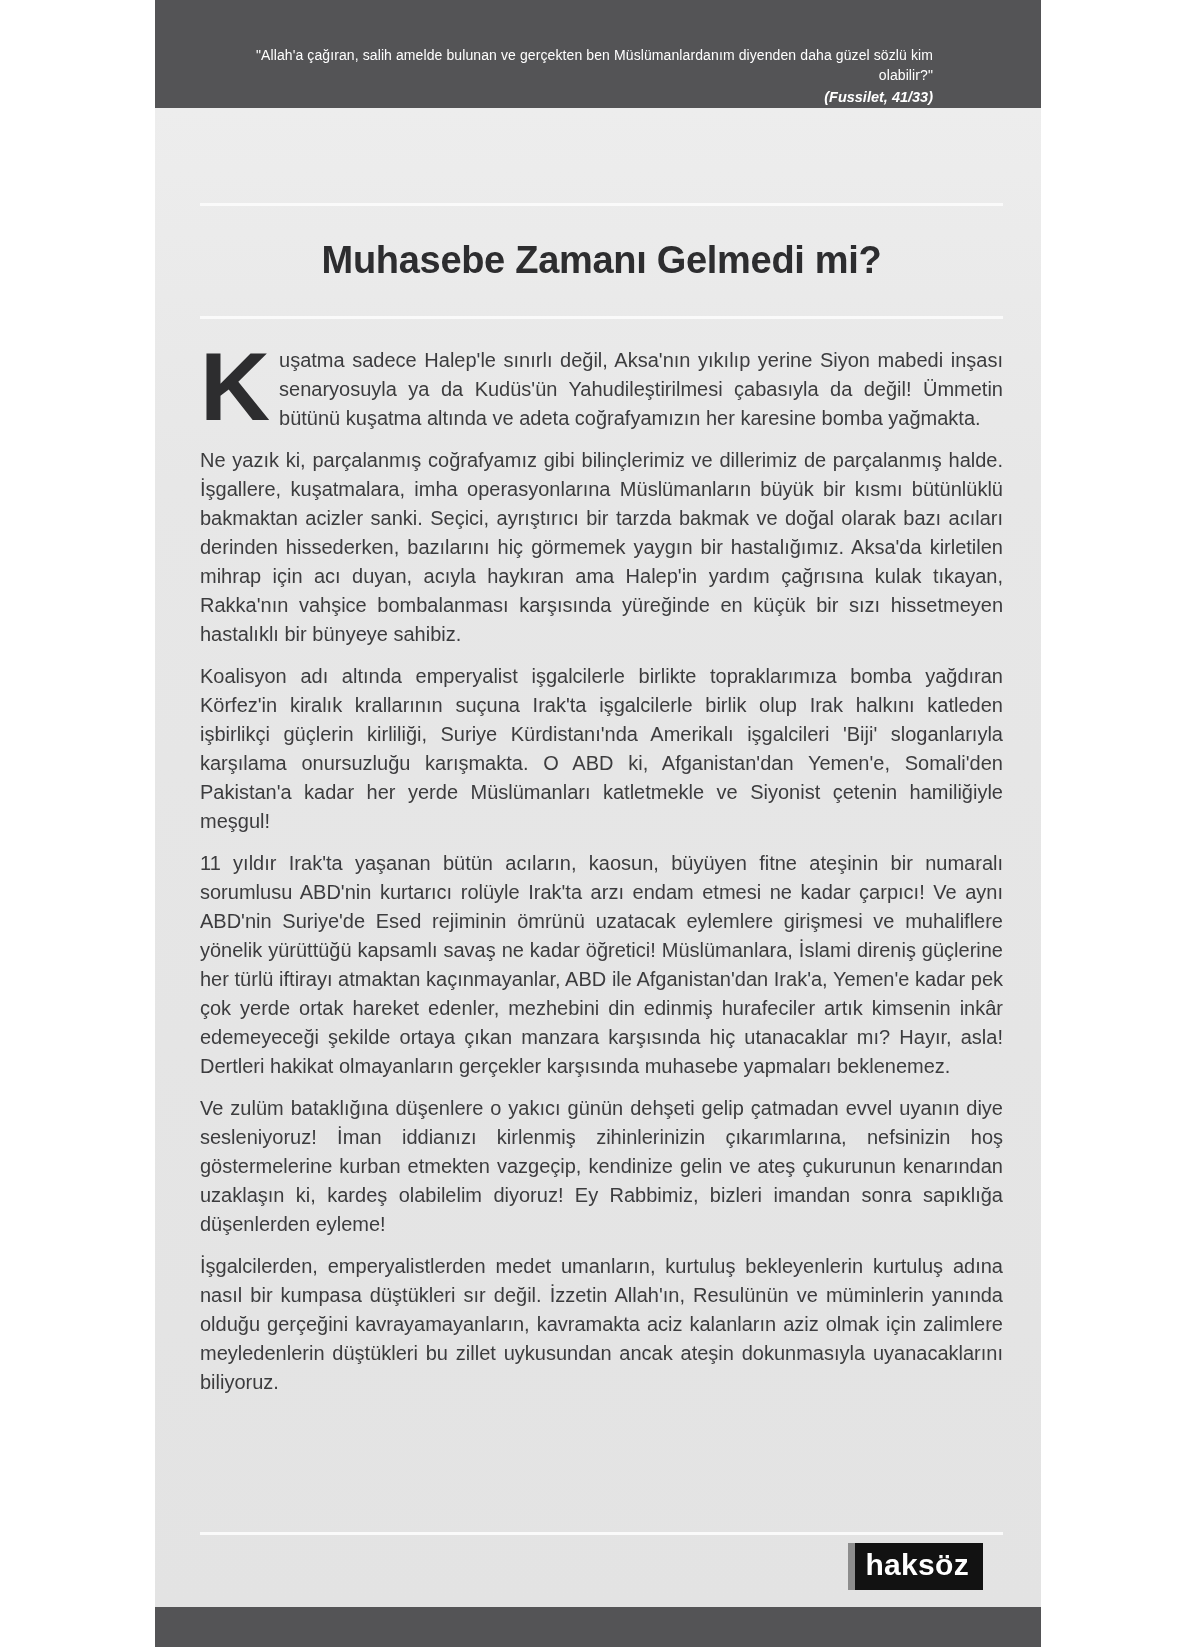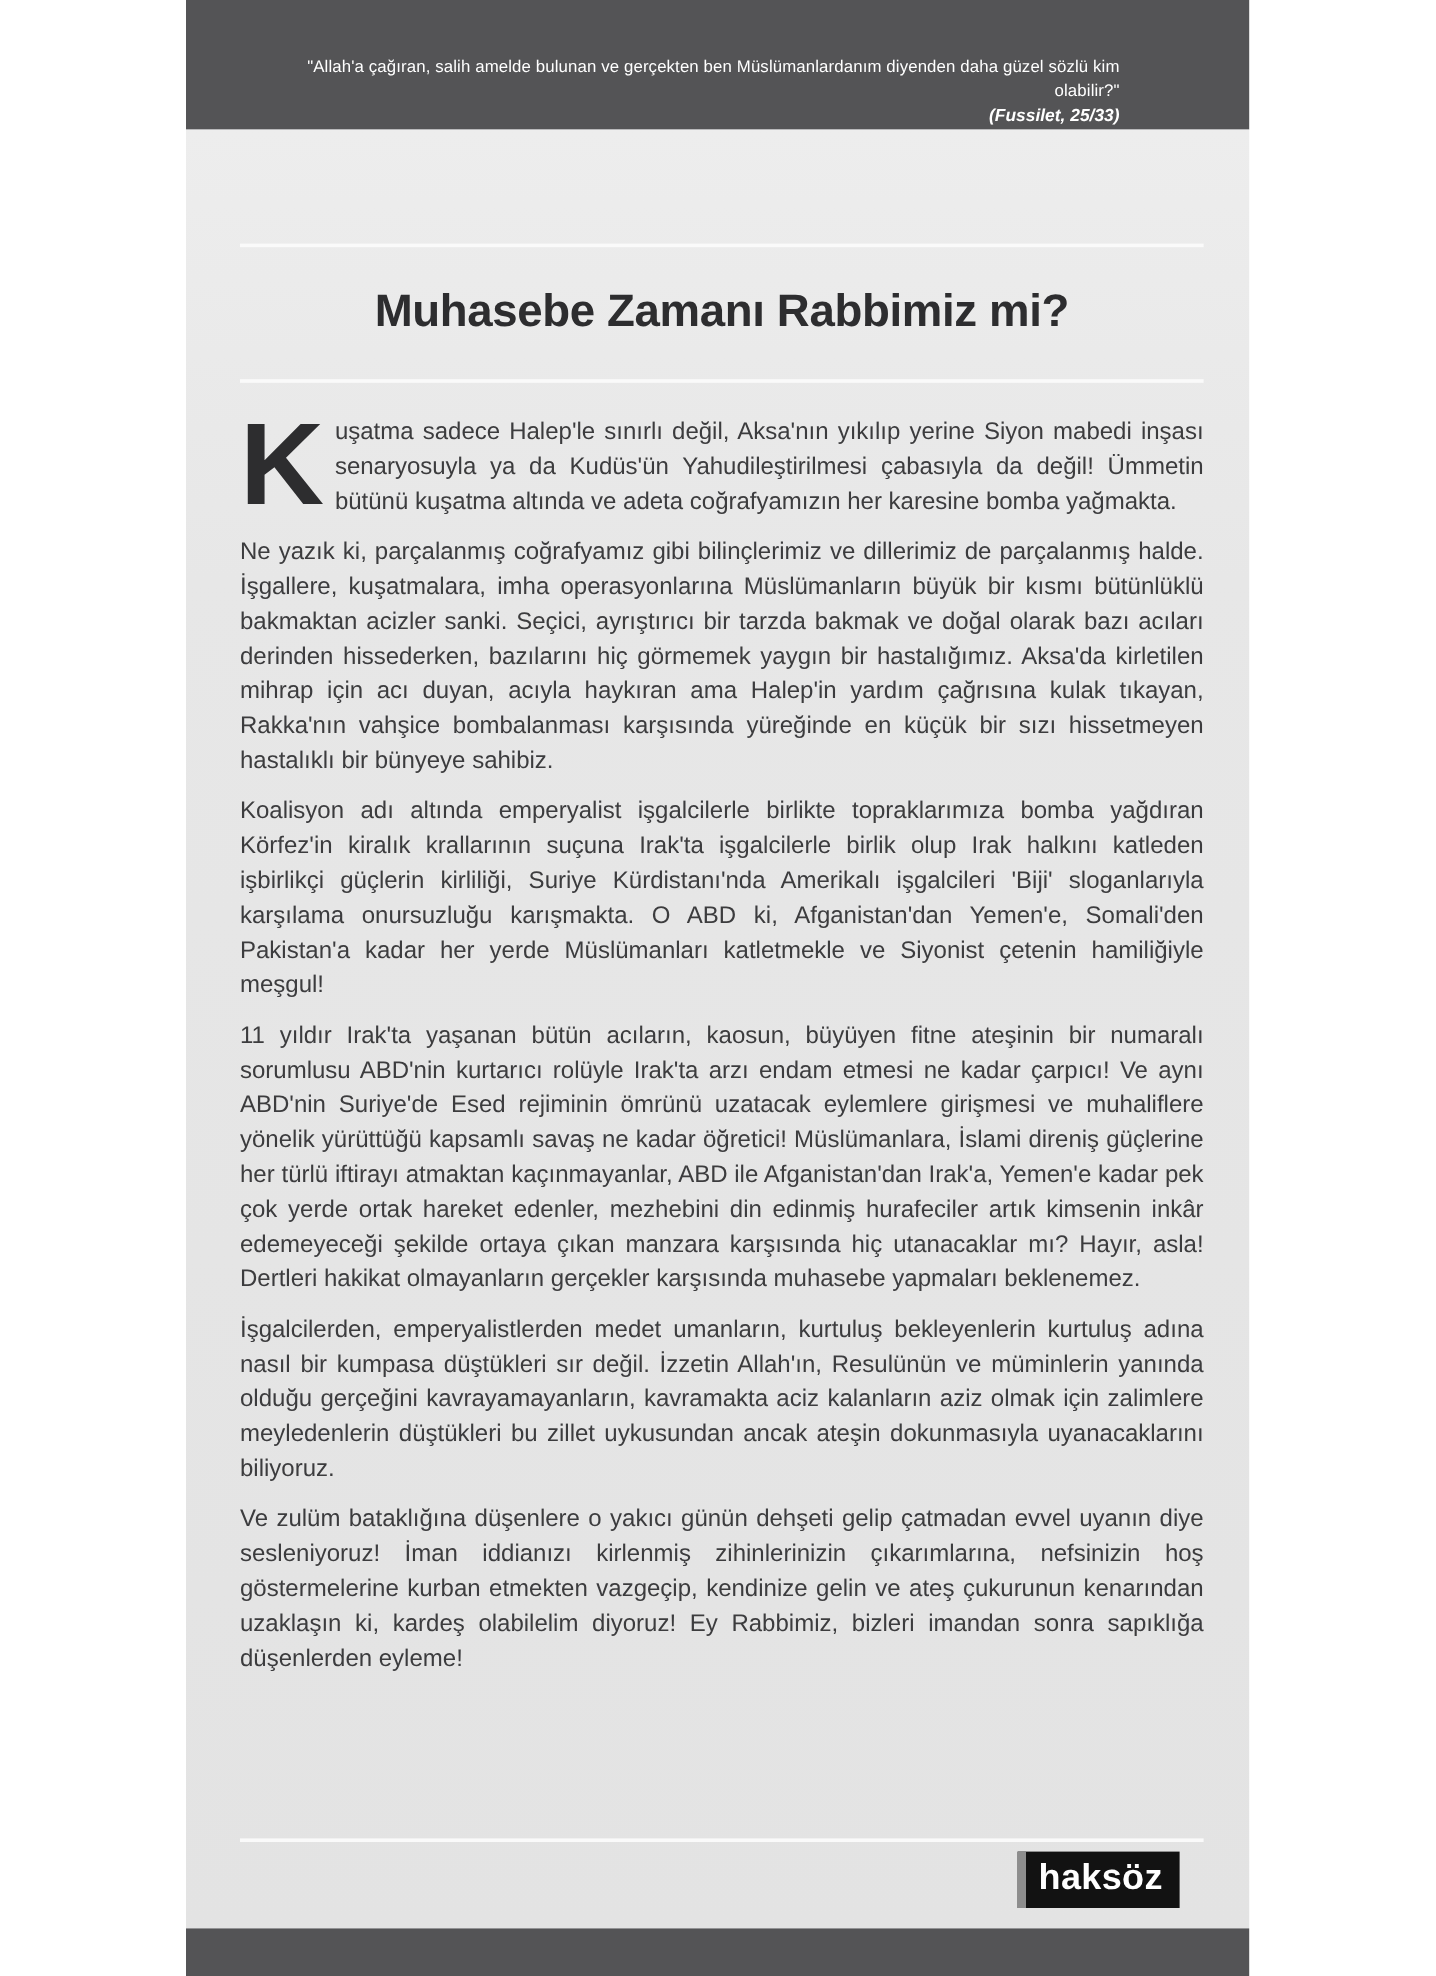--- a/index.html
+++ b/index.html
@@ -126,38 +126,38 @@
     flex: 0 0 auto;
   }
 </style>
 </head>
 <body>
 
 <div class="page">
 
   <header class="quote-bar">
     <p class="quote-text">"Allah'a çağıran, salih amelde bulunan ve gerçekten ben Müslümanlardanım diyenden daha güzel sözlü kim olabilir?"</p>
-    <p class="quote-ref">(Fussilet, 25/33)</p>
+    <p class="quote-ref">(Fussilet, 41/33)</p>
   </header>
 
   <main class="page-body">
 
     <div class="title-block">
       <div class="rule"></div>
-      <h1 class="article-title">Muhasebe Zamanı Rabbimiz mi?</h1>
+      <h1 class="article-title">Muhasebe Zamanı Gelmedi mi?</h1>
       <div class="rule"></div>
     </div>
 
     <article>
       <p class="body-par"><span class="dropcap">K</span><span>uşatma sadece Halep'le sınırlı değil, Aksa'nın yıkılıp yerine Siyon mabedi inşası senaryosuyla ya da Kudüs'ün Yahudileştirilmesi çabasıyla da değil! Ümmetin bütünü kuşatma altında ve adeta coğrafyamızın her karesine bomba yağmakta.</span></p>
       <p class="body-par">Ne yazık ki, parçalanmış coğrafyamız gibi bilinçlerimiz ve dillerimiz de parçalanmış halde. İşgallere, kuşatmalara, imha operasyonlarına Müslümanların büyük bir kısmı bütünlüklü bakmaktan acizler sanki. Seçici, ayrıştırıcı bir tarzda bakmak ve doğal olarak bazı acıları derinden hissederken, bazılarını hiç görmemek yaygın bir hastalığımız. Aksa'da kirletilen mihrap için acı duyan, acıyla haykıran ama Halep'in yardım çağrısına kulak tıkayan, Rakka'nın vahşice bombalanması karşısında yüreğinde en küçük bir sızı hissetmeyen hastalıklı bir bünyeye sahibiz.</p>
       <p class="body-par">Koalisyon adı altında emperyalist işgalcilerle birlikte topraklarımıza bomba yağdıran Körfez'in kiralık krallarının suçuna Irak'ta işgalcilerle birlik olup Irak halkını katleden işbirlikçi güçlerin kirliliği, Suriye Kürdistanı'nda Amerikalı işgalcileri 'Biji' sloganlarıyla karşılama onursuzluğu karışmakta. O ABD ki, Afganistan'dan Yemen'e, Somali'den Pakistan'a kadar her yerde Müslümanları katletmekle ve Siyonist çetenin hamiliğiyle meşgul!</p>
       <p class="body-par">11 yıldır Irak'ta yaşanan bütün acıların, kaosun, büyüyen fitne ateşinin bir numaralı sorumlusu ABD'nin kurtarıcı rolüyle Irak'ta arzı endam etmesi ne kadar çarpıcı! Ve aynı ABD'nin Suriye'de Esed rejiminin ömrünü uzatacak eylemlere girişmesi ve muhaliflere yönelik yürüttüğü kapsamlı savaş ne kadar öğretici! Müslümanlara, İslami direniş güçlerine her türlü iftirayı atmaktan kaçınmayanlar, ABD ile Afganistan'dan Irak'a, Yemen'e kadar pek çok yerde ortak hareket edenler, mezhebini din edinmiş hurafeciler artık kimsenin inkâr edemeyeceği şekilde ortaya çıkan manzara karşısında hiç utanacaklar mı? Hayır, asla! Dertleri hakikat olmayanların gerçekler karşısında muhasebe yapmaları beklenemez.</p>
+      <p class="body-par">Ve zulüm bataklığına düşenlere o yakıcı günün dehşeti gelip çatmadan evvel uyanın diye sesleniyoruz! İman iddianızı kirlenmiş zihinlerinizin çıkarımlarına, nefsinizin hoş göstermelerine kurban etmekten vazgeçip, kendinize gelin ve ateş çukurunun kenarından uzaklaşın ki, kardeş olabilelim diyoruz! Ey Rabbimiz, bizleri imandan sonra sapıklığa düşenlerden eyleme!</p>
       <p class="body-par">İşgalcilerden, emperyalistlerden medet umanların, kurtuluş bekleyenlerin kurtuluş adına nasıl bir kumpasa düştükleri sır değil. İzzetin Allah'ın, Resulünün ve müminlerin yanında olduğu gerçeğini kavrayamayanların, kavramakta aciz kalanların aziz olmak için zalimlere meyledenlerin düştükleri bu zillet uykusundan ancak ateşin dokunmasıyla uyanacaklarını biliyoruz.</p>
-      <p class="body-par">Ve zulüm bataklığına düşenlere o yakıcı günün dehşeti gelip çatmadan evvel uyanın diye sesleniyoruz! İman iddianızı kirlenmiş zihinlerinizin çıkarımlarına, nefsinizin hoş göstermelerine kurban etmekten vazgeçip, kendinize gelin ve ateş çukurunun kenarından uzaklaşın ki, kardeş olabilelim diyoruz! Ey Rabbimiz, bizleri imandan sonra sapıklığa düşenlerden eyleme!</p>
     </article>
 
     <footer class="page-footer">
       <div class="rule"></div>
       <div class="logo-row">
         <div class="logo">
           <span class="logo-strip"></span>
           <span class="logo-text">haksöz</span>
         </div>
       </div>

